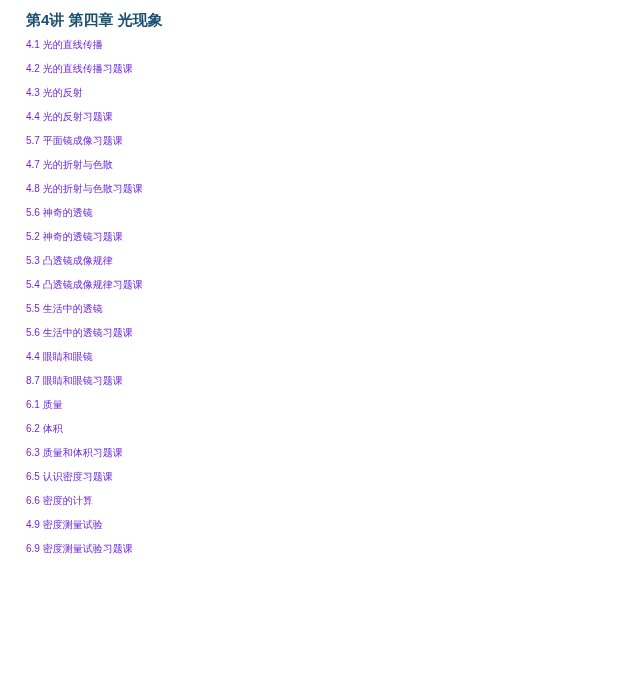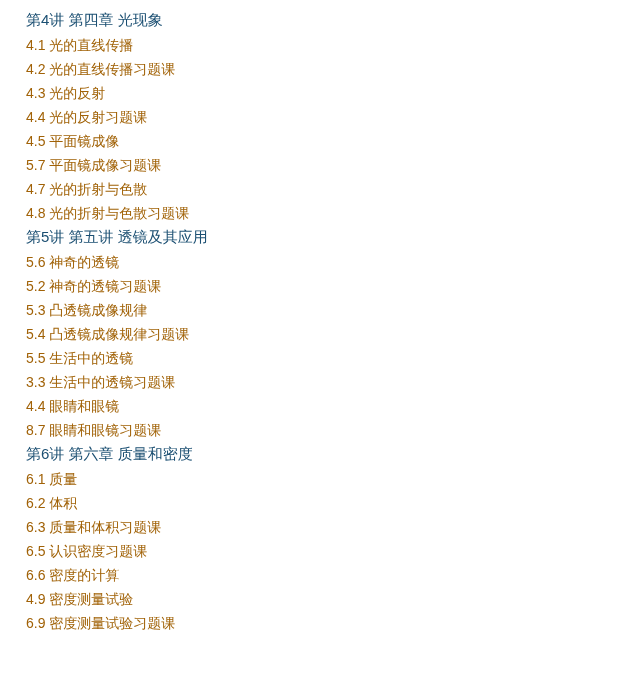--- a/index.html
+++ b/index.html
@@ -12,31 +12,31 @@
     height: 676px;
     font-family: "Liberation Sans", "DejaVu Sans", sans-serif;
     overflow: hidden;
   }
   #toc {
     padding: 8px 0 0 26px;
     box-sizing: border-box;
   }
   .section-title {
     font-size: 15px;
-    font-weight: normal;
+    font-weight: bold;
     color: #1b4f72;
     line-height: 24px;
     margin: 0;
     padding: 0 0 1px 0;
     white-space: nowrap;
   }
   .lesson {
-    font-size: 14px;
+    font-size: 10px;
     font-weight: normal;
-    color: #a16207;
+    color: #6d28d9;
     line-height: 24px;
     margin: 0;
     padding: 0;
     white-space: nowrap;
   }
   .group {
     margin: 0;
     padding: 0;
   }
   .group + .group {
@@ -47,40 +47,37 @@
 <body>
 
 <div id="toc">
 
   <div class="group">
     <div class="section-title">第4讲 第四章 光现象</div>
     <div class="lesson">4.1 光的直线传播</div>
     <div class="lesson">4.2 光的直线传播习题课</div>
     <div class="lesson">4.3 光的反射</div>
     <div class="lesson">4.4 光的反射习题课</div>
-    <div class="lesson">4.5 平面镜成像</div>
     <div class="lesson">5.7 平面镜成像习题课</div>
     <div class="lesson">4.7 光的折射与色散</div>
     <div class="lesson">4.8 光的折射与色散习题课</div>
   </div>
 
   <div class="group">
-    <div class="section-title">第5讲 第五讲 透镜及其应用</div>
     <div class="lesson">5.6 神奇的透镜</div>
     <div class="lesson">5.2 神奇的透镜习题课</div>
     <div class="lesson">5.3 凸透镜成像规律</div>
     <div class="lesson">5.4 凸透镜成像规律习题课</div>
     <div class="lesson">5.5 生活中的透镜</div>
-    <div class="lesson">3.3 生活中的透镜习题课</div>
+    <div class="lesson">5.6 生活中的透镜习题课</div>
     <div class="lesson">4.4 眼睛和眼镜</div>
     <div class="lesson">8.7 眼睛和眼镜习题课</div>
   </div>
 
   <div class="group">
-    <div class="section-title">第6讲 第六章 质量和密度</div>
     <div class="lesson">6.1 质量</div>
     <div class="lesson">6.2 体积</div>
     <div class="lesson">6.3 质量和体积习题课</div>
     <div class="lesson">6.5 认识密度习题课</div>
     <div class="lesson">6.6 密度的计算</div>
     <div class="lesson">4.9 密度测量试验</div>
     <div class="lesson">6.9 密度测量试验习题课</div>
   </div>
 
 </div>

